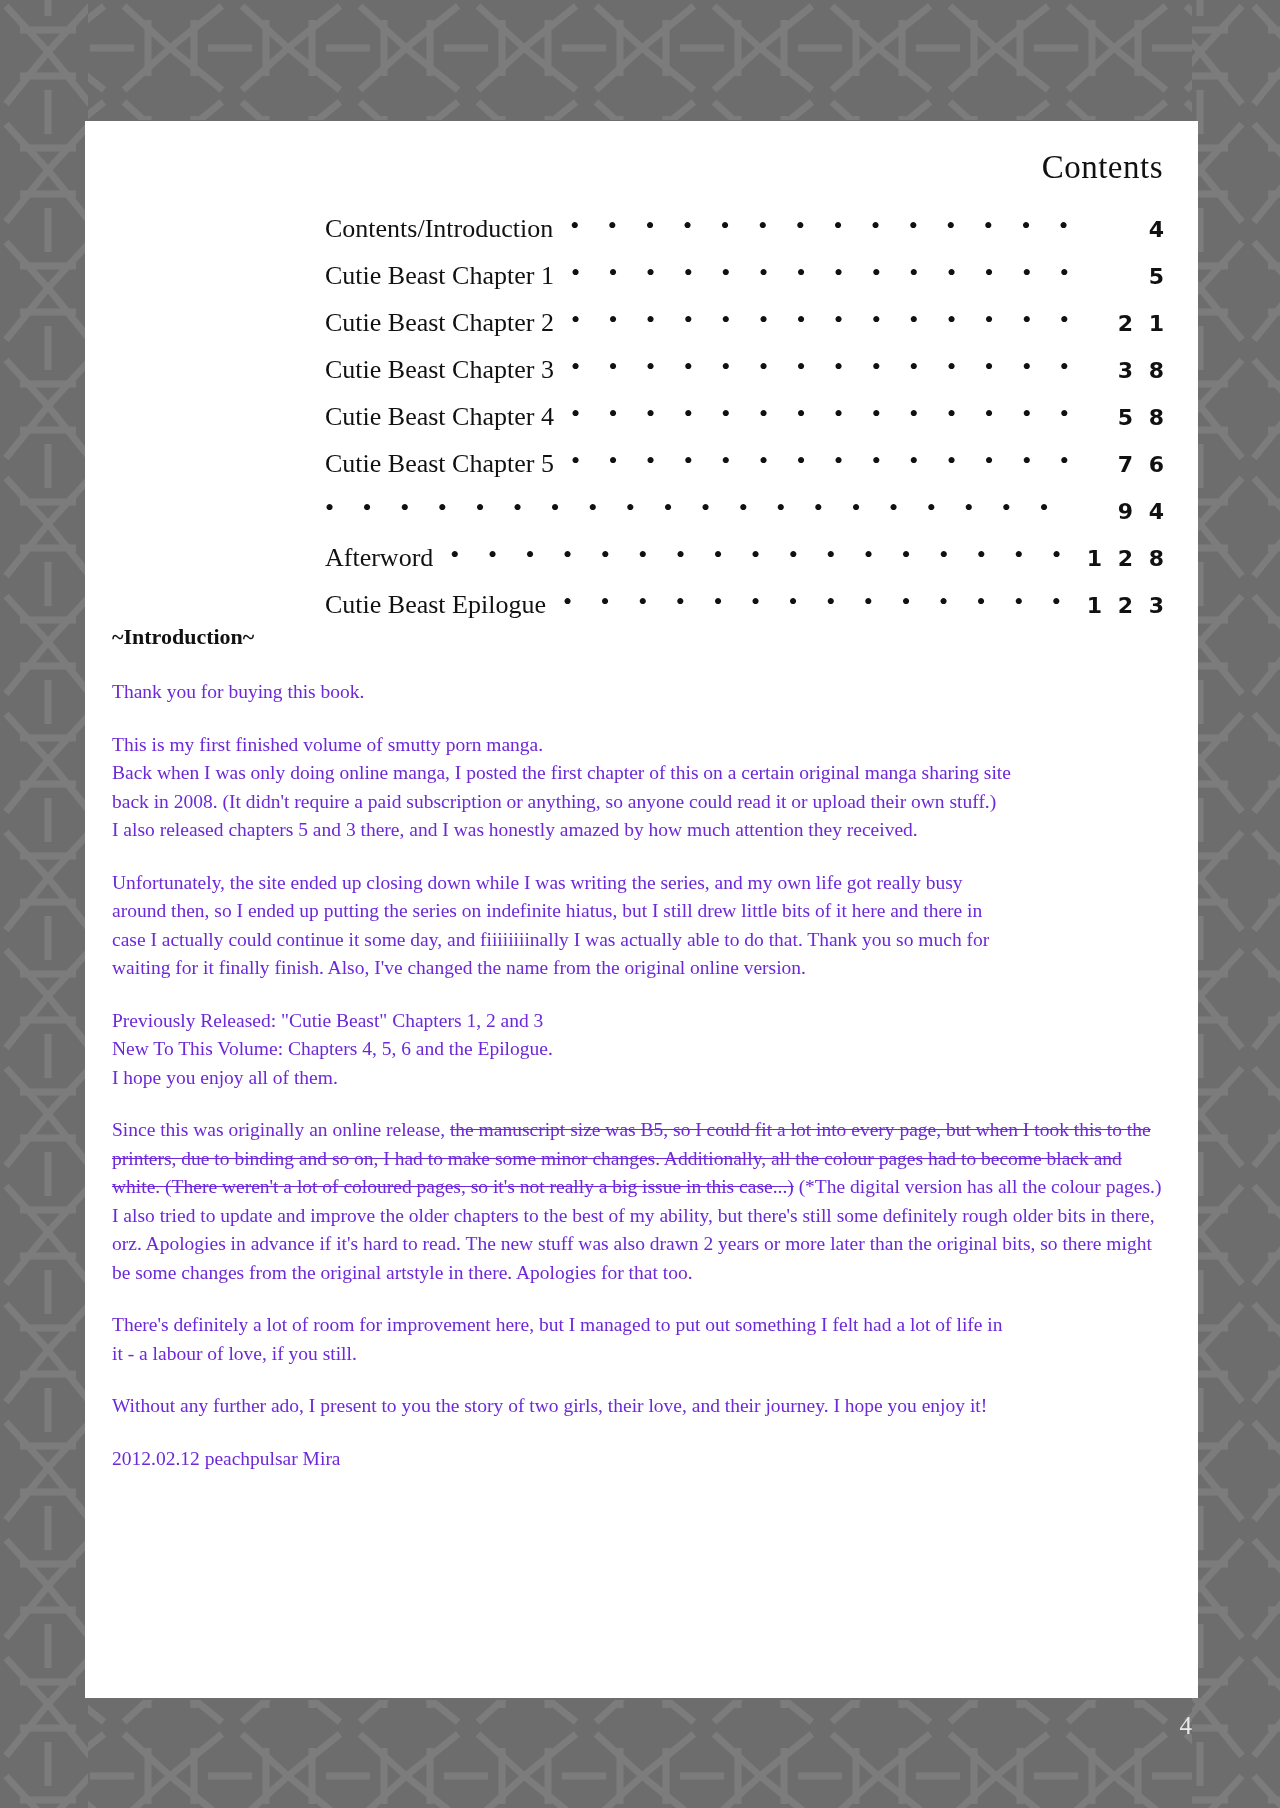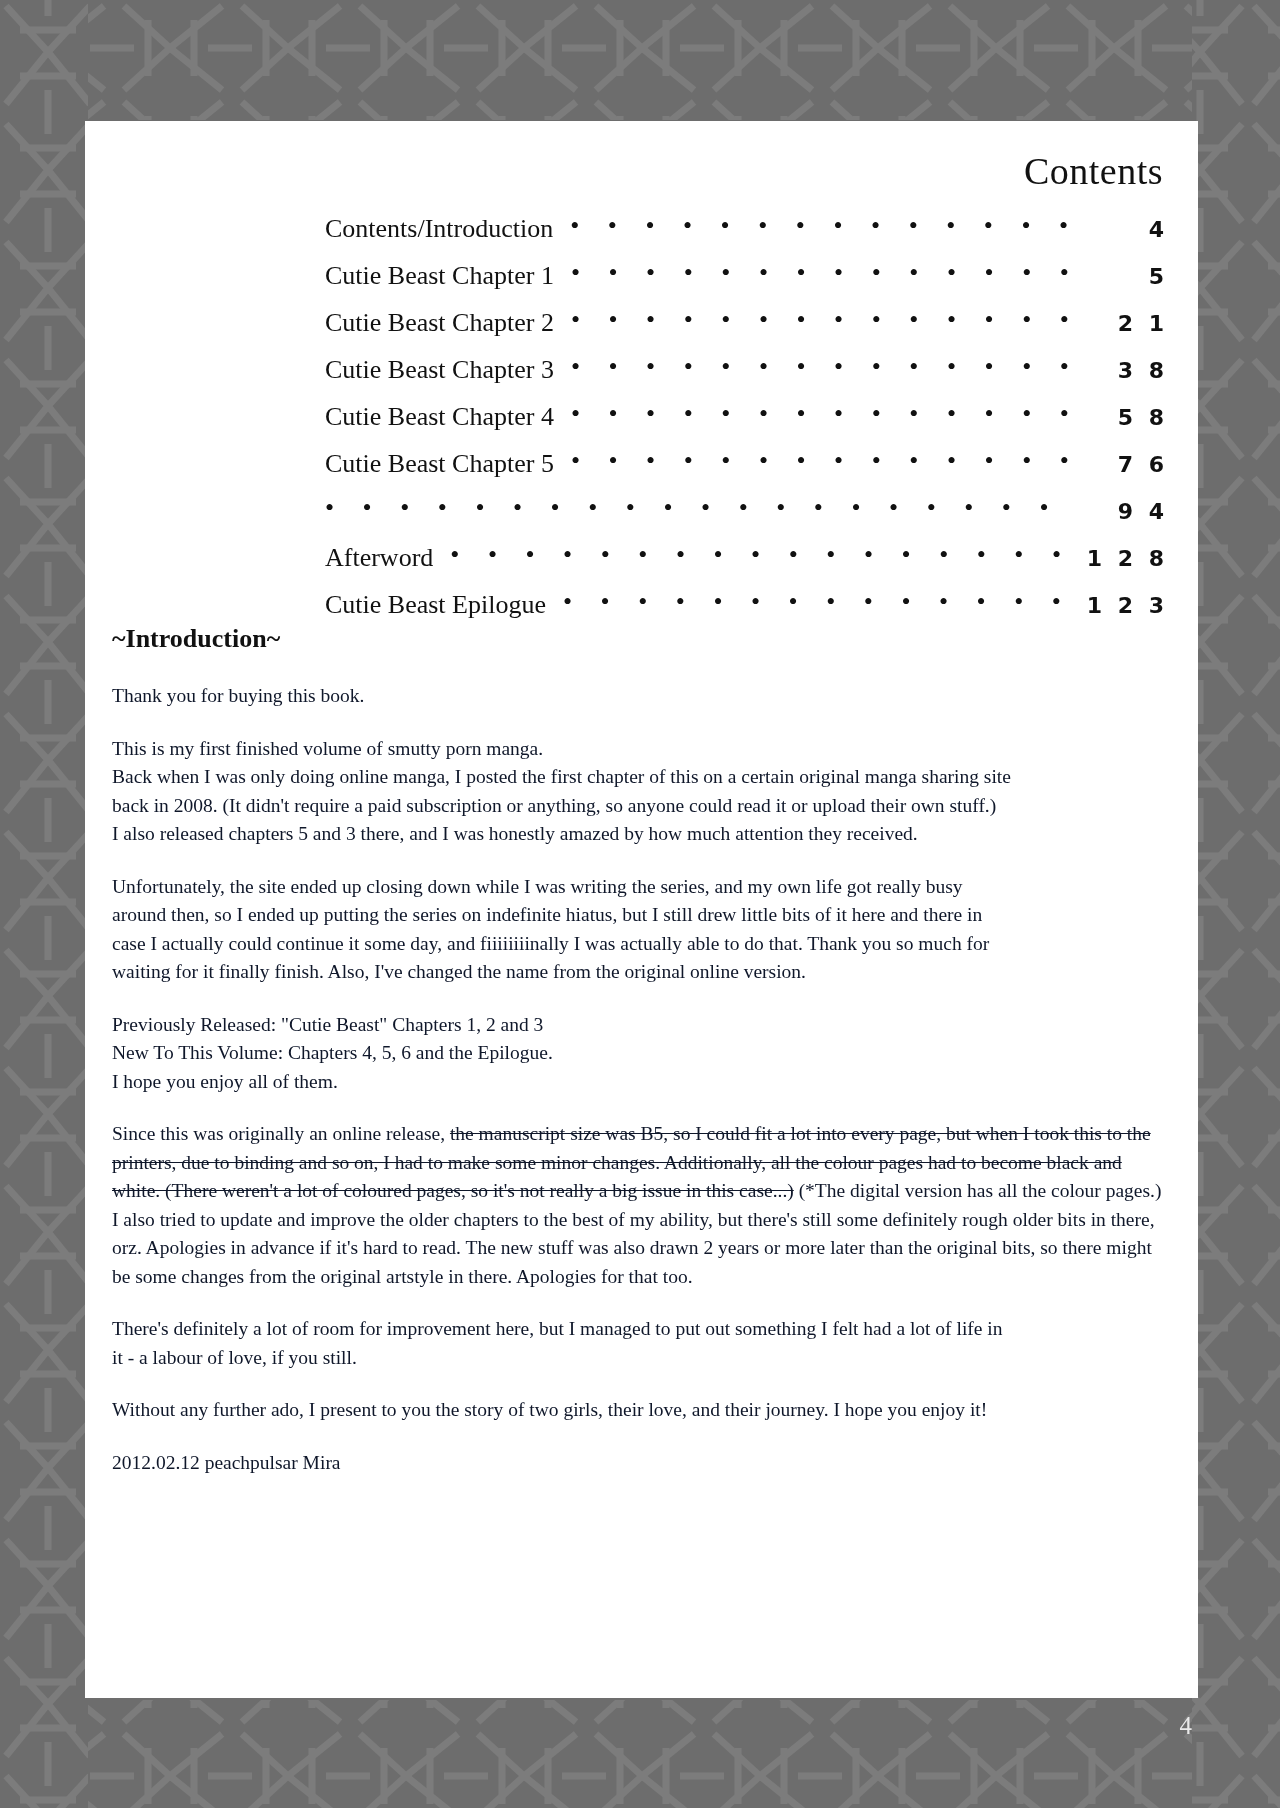--- a/index.html
+++ b/index.html
@@ -33,21 +33,21 @@
     height: 1577px;
     background: #ffffff;
     box-sizing: border-box;
     padding: 0;
   }
   
   .contents-title {
     position: absolute;
     right: 35px;
     top: 28px;
-    font-size: 38px;
+    font-size: 33px;
     letter-spacing: 0.5px;
     color: #111;
     font-family: "Liberation Serif", serif;
   }
   .toc {
     position: absolute;
     left: 240px;
     right: 30px;
     top: 85px;
   }
@@ -85,29 +85,29 @@
     color: #111;
   }
   
   .intro {
     position: absolute;
     left: 27px;
     right: 33px;
     top: 503px;
   }
   .intro-heading {
-    font-size: 26px;
+    font-size: 22px;
     font-weight: bold;
     color: #111;
     margin: 0 0 28px 0;
   }
   .para {
     font-size: 19.5px;
     line-height: 28.5px;
-    color: #0f172a;
+    color: #6d28d9;
     margin: 0 0 24px 0;
     text-align: left;
   }
   .para .ln { display: block; }
   .strike { text-decoration: line-through; }
   .page-number {
     position: absolute;
     right: 88px;
     bottom: 68px;
     font-size: 25px;

